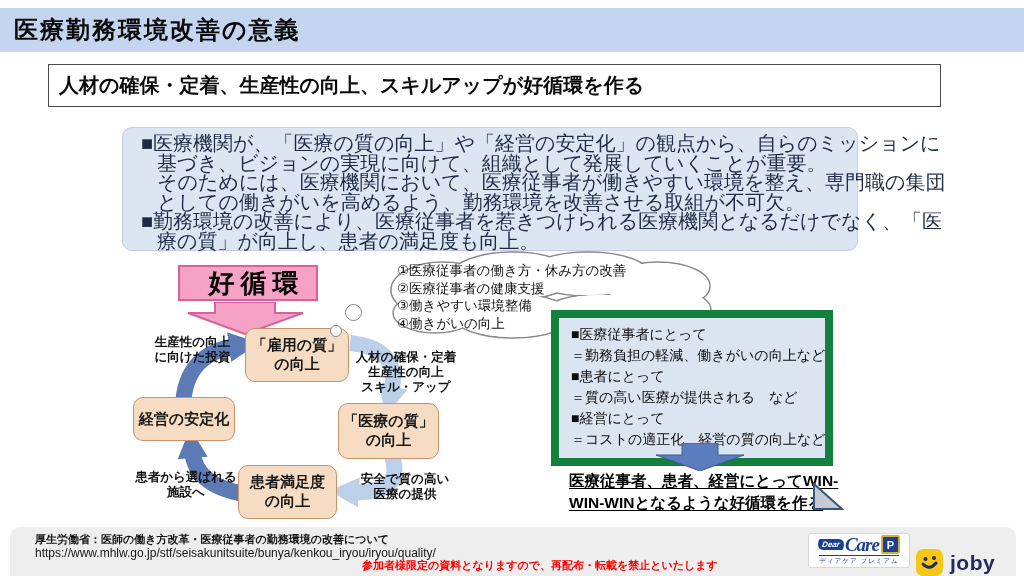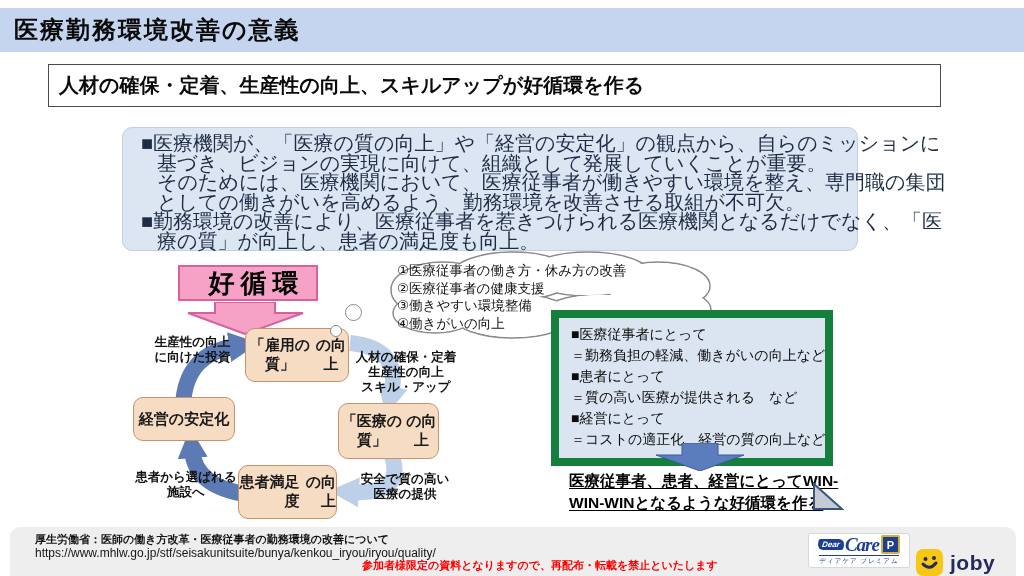--- a/index.html
+++ b/index.html
@@ -14,21 +14,21 @@
   .headline-box{position:absolute;left:48px;top:64px;width:891px;height:41px;background:#fff;border:1px solid #4a4a4a;}
   .headline-text{position:absolute;left:10px;top:0;line-height:41px;font-size:20px;font-weight:600;color:#0a0a0a;white-space:nowrap;}
   
   .summary-box{position:absolute;left:122px;top:127px;width:736px;height:124px;background:#dce6f3;border:1px solid #c3cfe2;border-radius:10px;
     padding:6px 0 0 18px;box-sizing:border-box;font-size:20px;line-height:19.5px;font-weight:500;color:#1d2c44;}
   .summary-box .ln{white-space:nowrap;}
   .summary-box .ind{padding-left:16px;}
   
   .pink-title{position:absolute;left:178px;top:265px;width:140px;height:36px;background:#f5a2c6;border:2.5px solid #d6619e;
     display:flex;align-items:center;justify-content:center;font-size:26px;font-weight:bold;letter-spacing:6px;color:#000;padding-left:17px;box-sizing:border-box;}
-  .node{position:absolute;background:#f7dcc4;border:1.6px solid #c89368;border-radius:10px;display:flex;flex-direction:row;
+  .node{position:absolute;background:#f7dcc4;border:1.6px solid #c89368;border-radius:10px;display:flex;flex-direction:column;
     align-items:center;justify-content:center;font-size:15px;font-weight:600;color:#1a1a1a;line-height:1.25;text-align:center;z-index:2;}
   .edge-label{position:absolute;font-size:12.5px;font-weight:600;color:#111;text-align:center;line-height:15px;z-index:3;}
   .svg-abs{position:absolute;z-index:1;}
   .bubble-text{position:absolute;left:397px;top:262px;font-size:13.5px;font-weight:500;color:#111;line-height:17.5px;z-index:2;white-space:nowrap;}
   .tail-circle{position:absolute;background:#fff;border:1.5px solid #8a8a8a;border-radius:50%;z-index:4;}
   
   .benefit-box{position:absolute;left:551px;top:310px;width:282px;height:156px;background:#dbe5f1;border:8px solid #15803d;z-index:5;box-sizing:border-box;}
   .benefit-lines{position:absolute;left:12px;top:6px;font-size:14px;font-weight:500;line-height:21px;color:#0c0c0c;white-space:nowrap;}
   .benefit-conclusion{position:absolute;left:10px;top:152px;font-size:15.5px;font-weight:bold;color:#000;line-height:22px;white-space:nowrap;}
   .benefit-conclusion .ln{text-decoration:underline;text-underline-offset:2px;}

